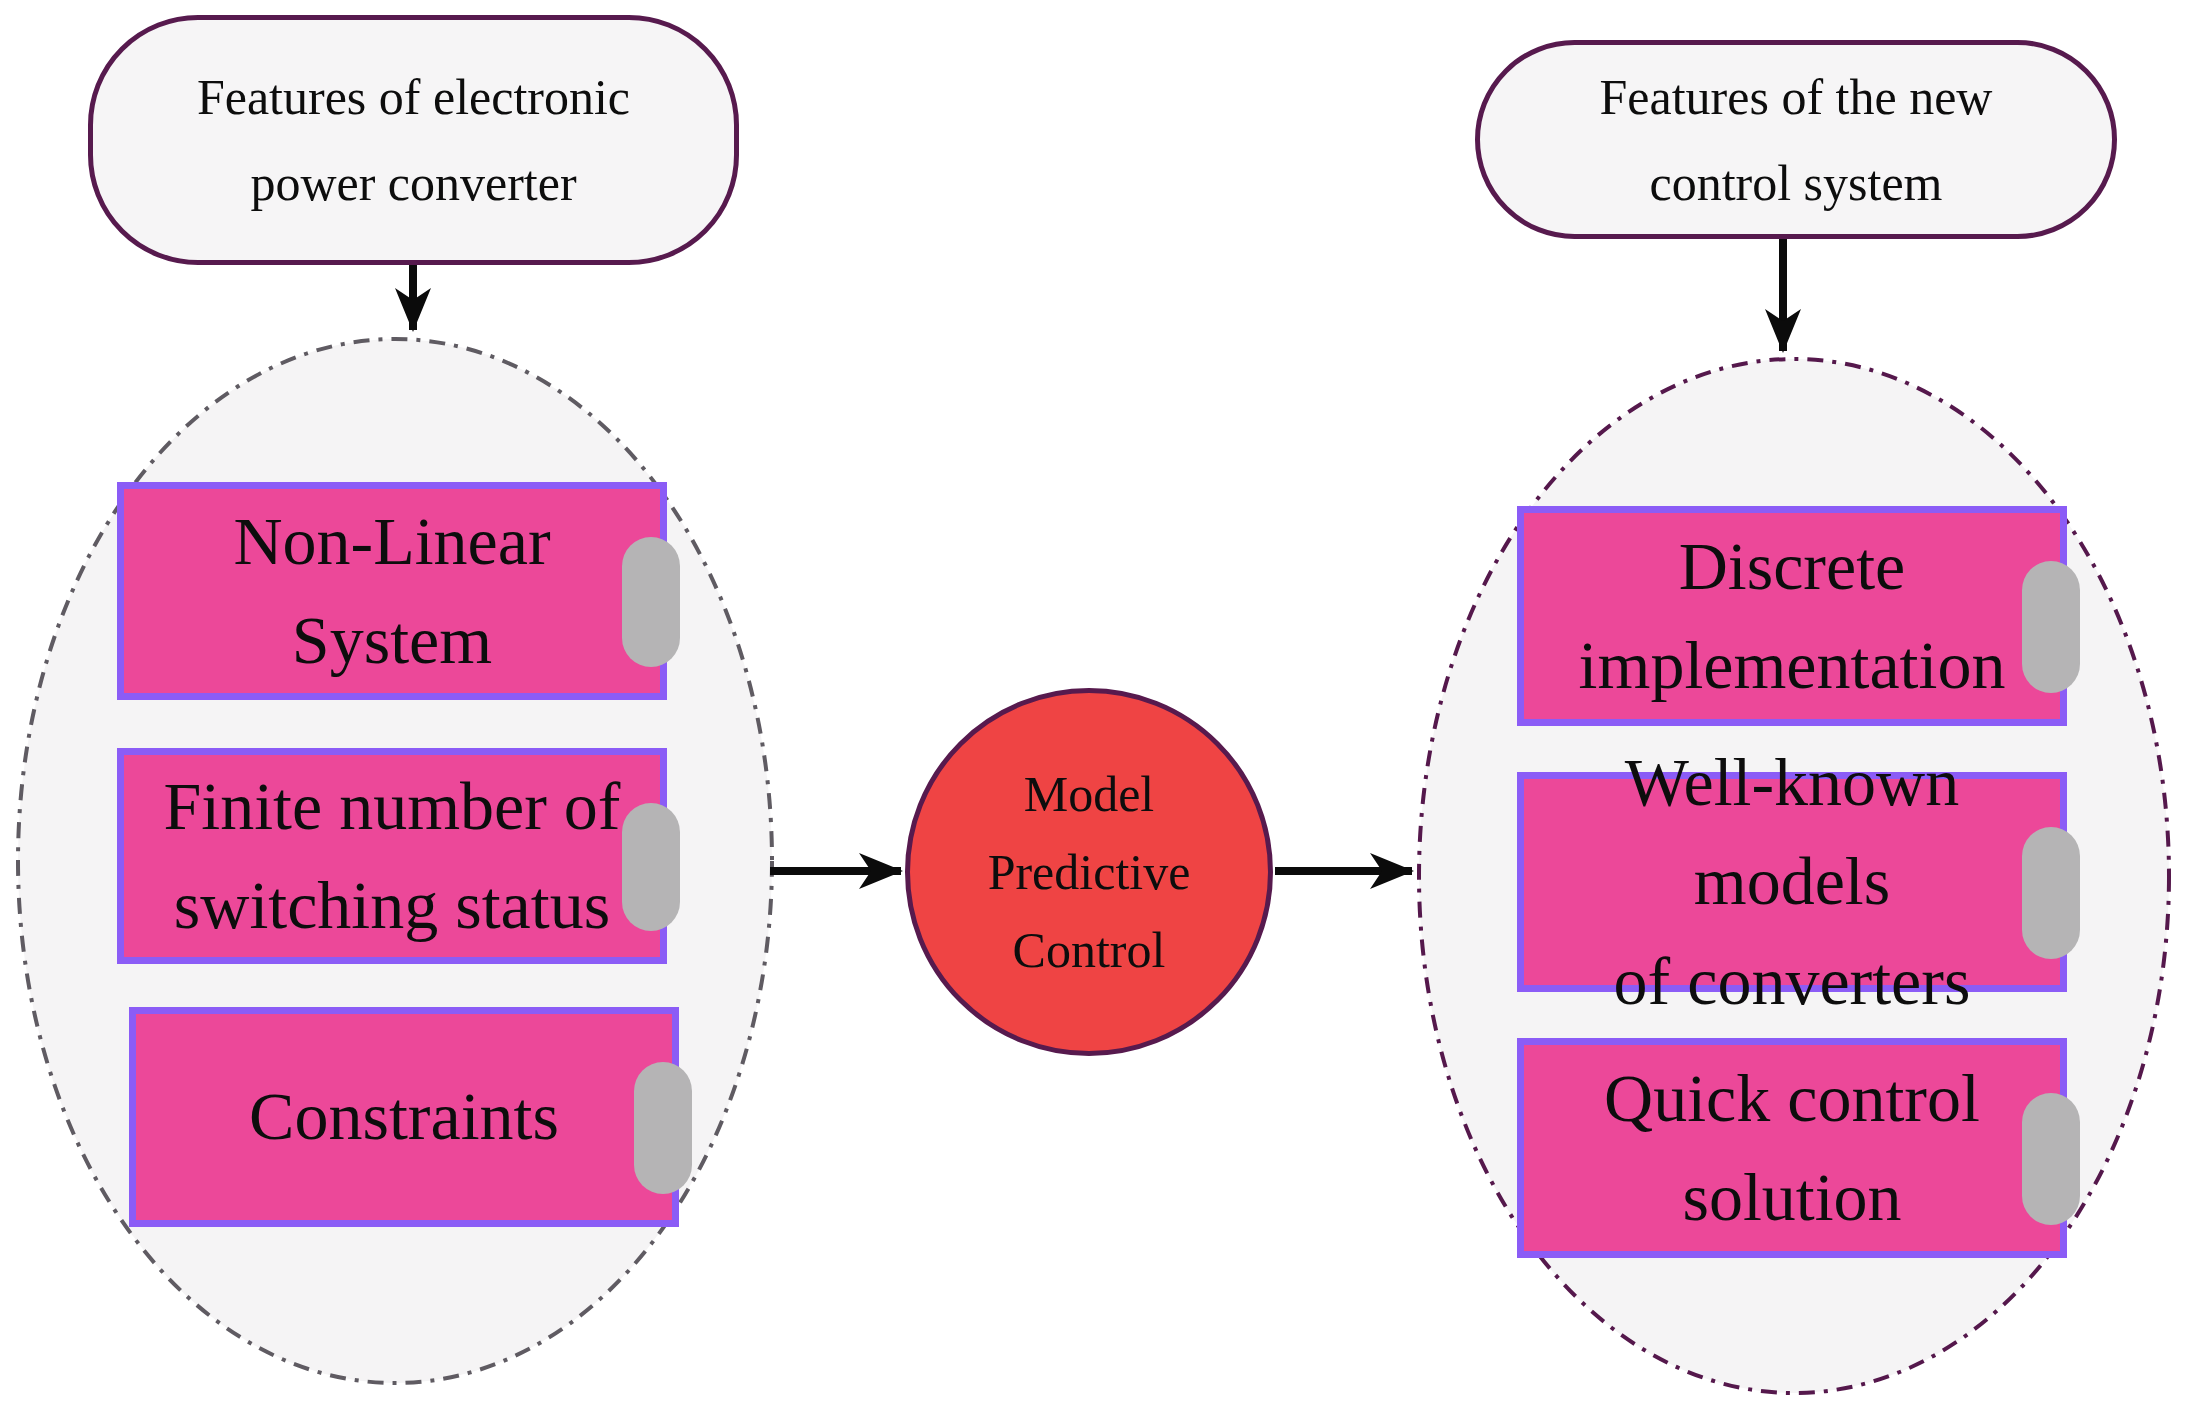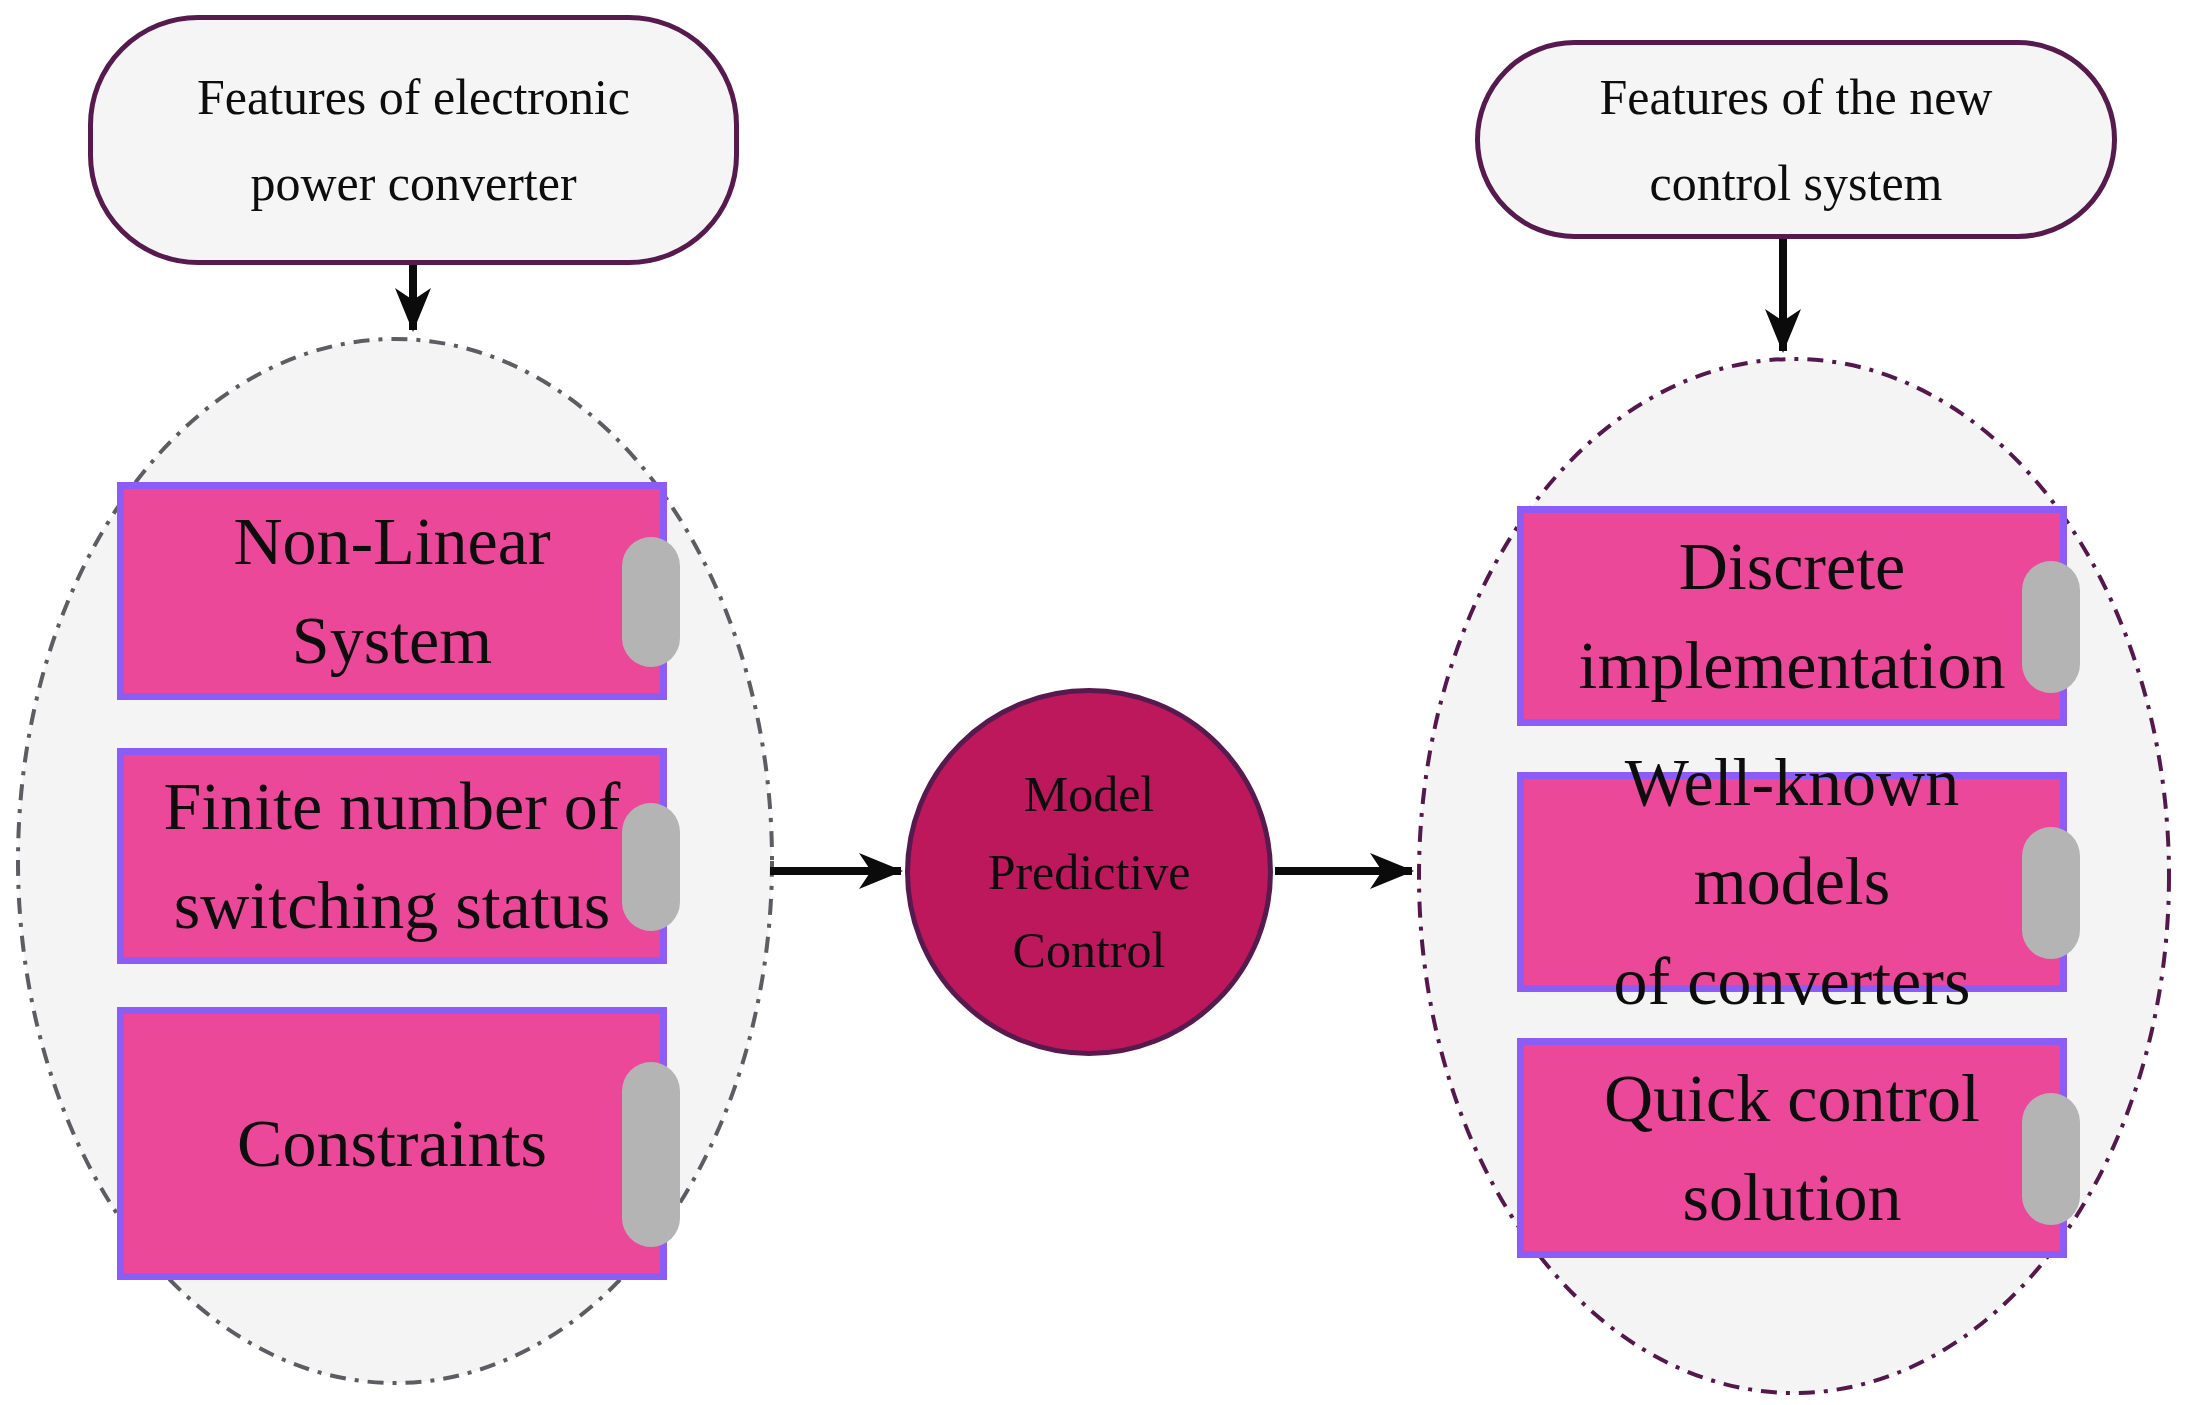--- a/index.html
+++ b/index.html
@@ -22,21 +22,21 @@
   .pill{
     border:5px solid #571a4e;
     border-radius:110px;
     background:#f6f5f6;
     font-size:50px;
     line-height:1.72;
   }
   .circle{
     border:5px solid #571a4e;
     border-radius:50%;
-    background:#be185d;
+    background:#ef4444;
     font-size:50px;
     line-height:1.56;
   }
   .ybox{
     border:7px solid #8b5cf6;
     background:#ec4899;
     font-size:68px;
     line-height:1.46;
     z-index:1;
   }
@@ -94,21 +94,21 @@
   <div class="node ybox" style="left:117px;top:482px;width:550px;height:218px;">
     <span class="label">Non-Linear
 System</span>
   </div>
 
   <div class="node ybox" style="left:117px;top:748px;width:550px;height:216px;">
     <span class="label">Finite number of
 switching status</span>
   </div>
 
-  <div class="node ybox" style="left:117px;top:1007px;width:550px;height:273px;">
+  <div class="node ybox" style="left:129px;top:1007px;width:550px;height:220px;">
     <span class="label">Constraints</span>
   </div>
 
   <div class="node ybox" style="left:1517px;top:506px;width:550px;height:220px;justify-content:center;">
     <span class="label">Discrete
 implementation</span>
   </div>
 
   <div class="node ybox" style="left:1517px;top:772px;width:550px;height:220px;">
     <span class="label">Well-known models

